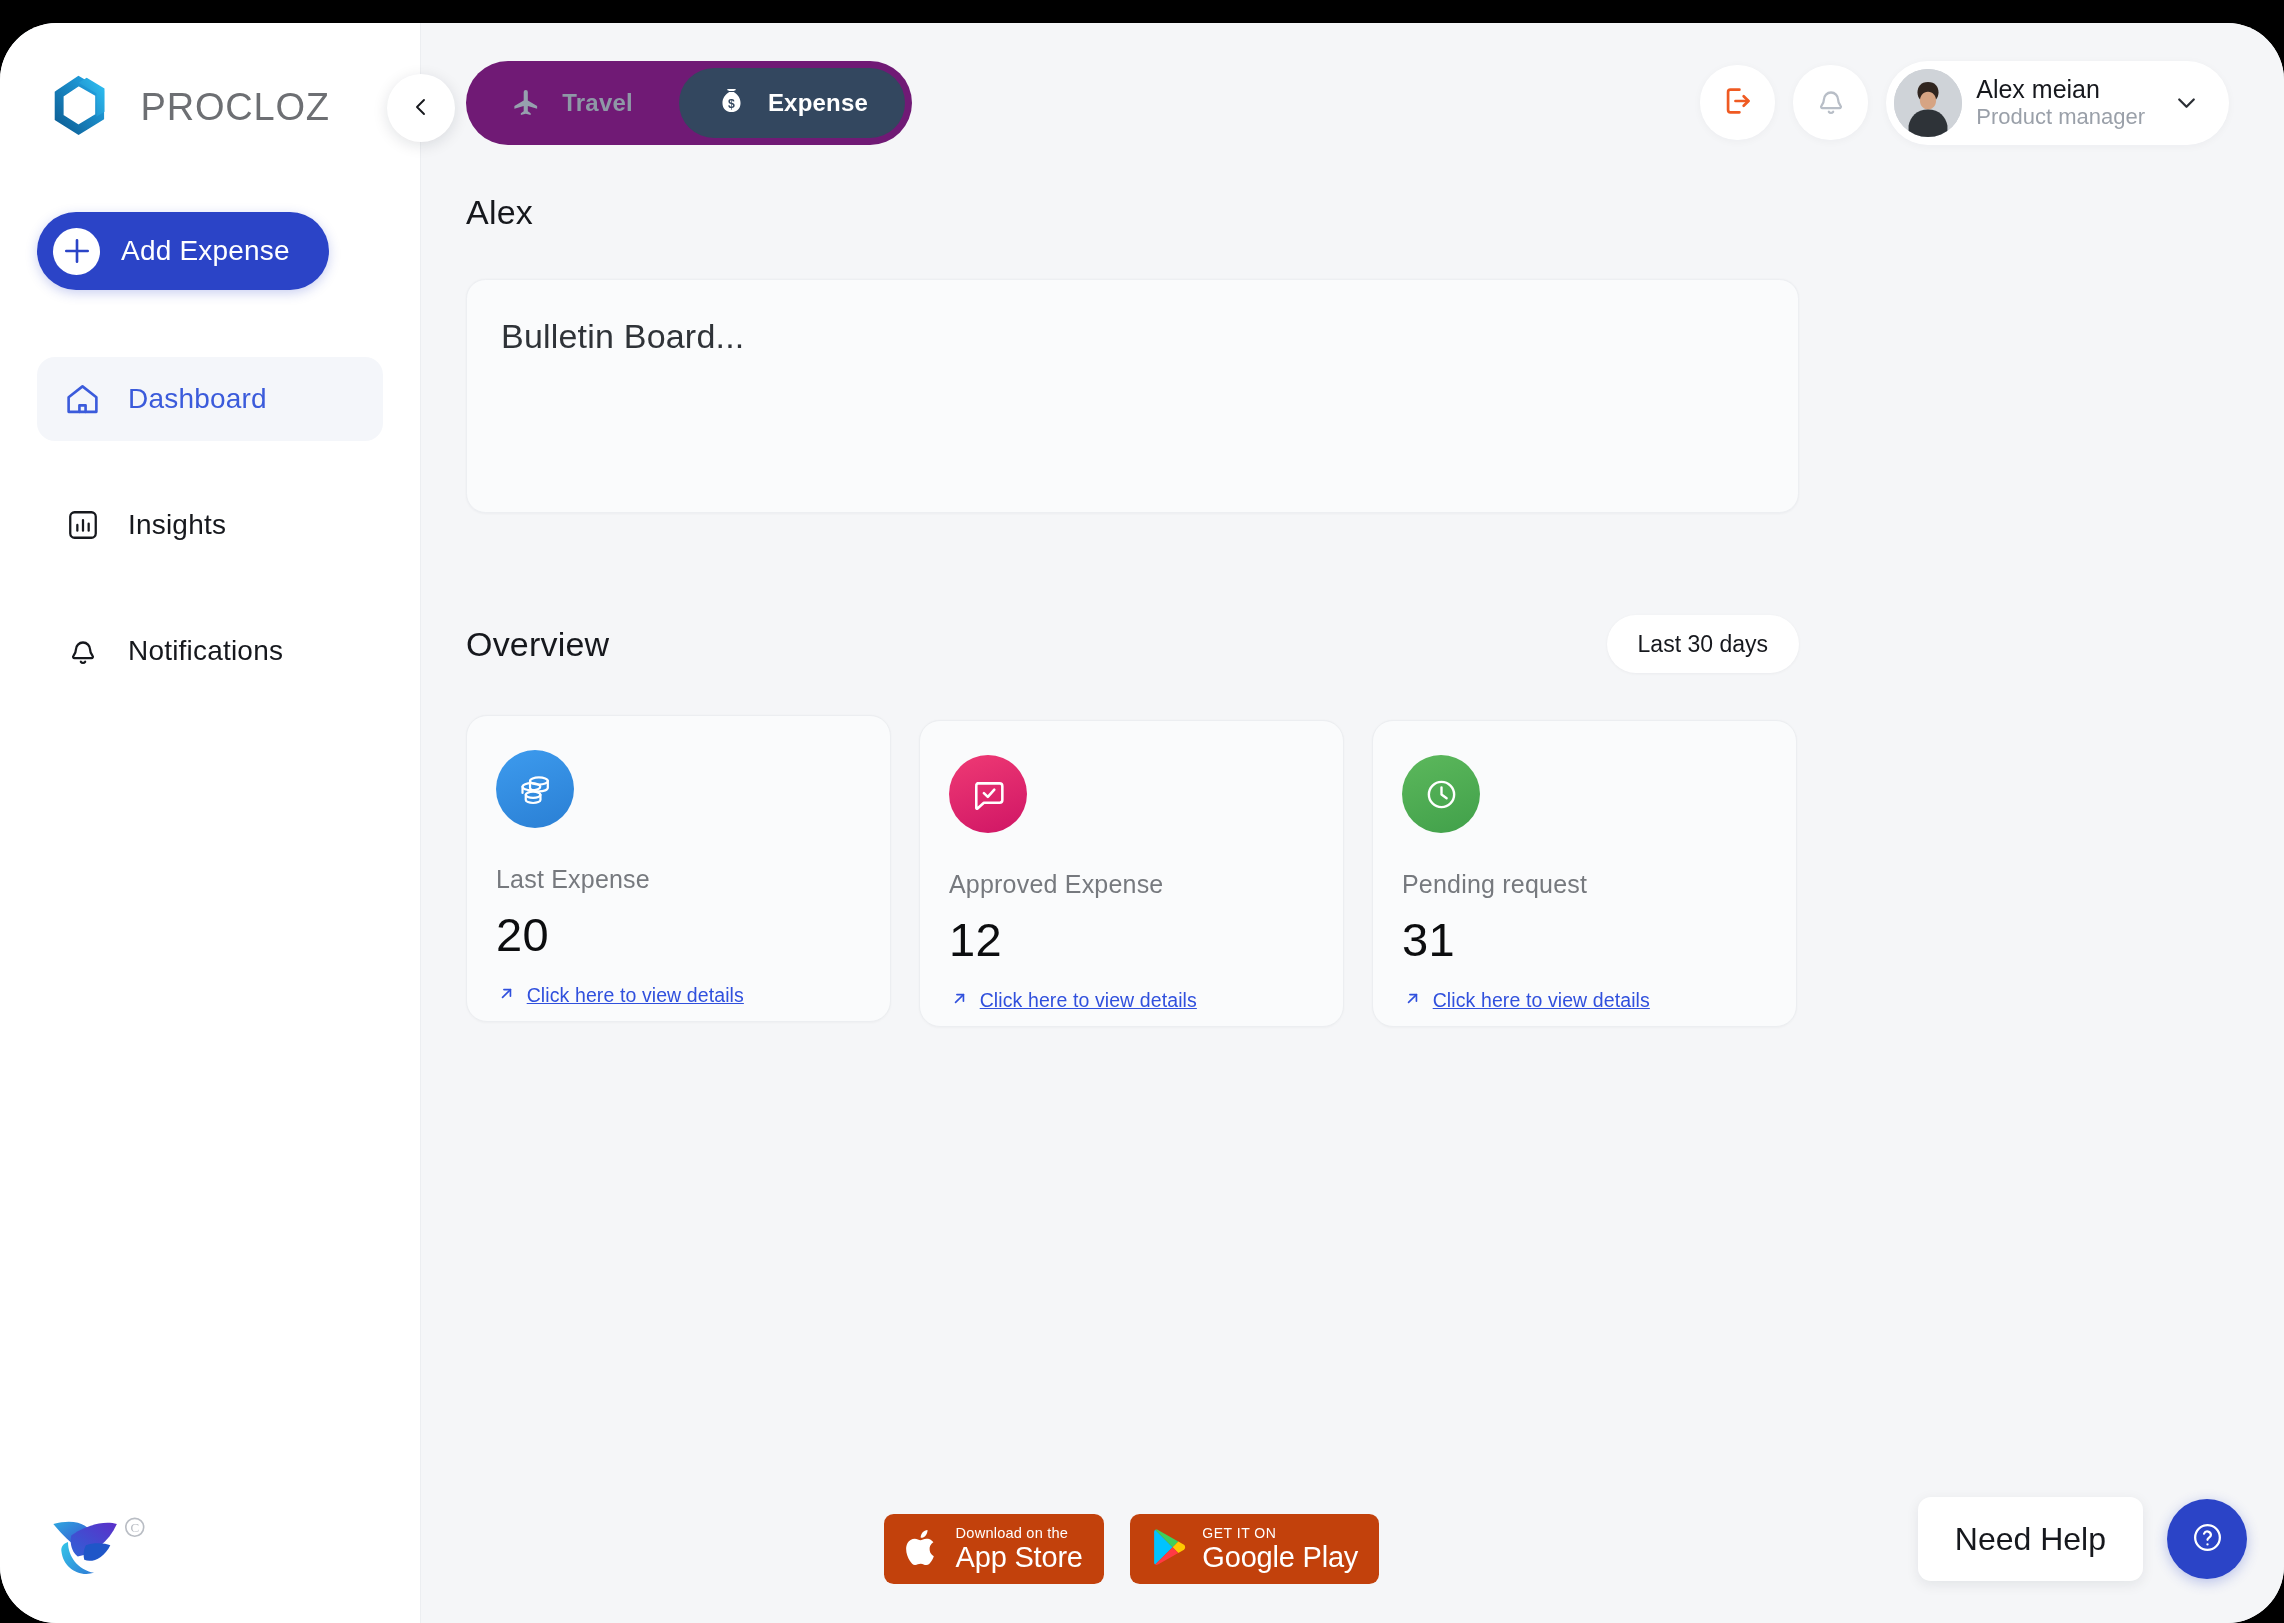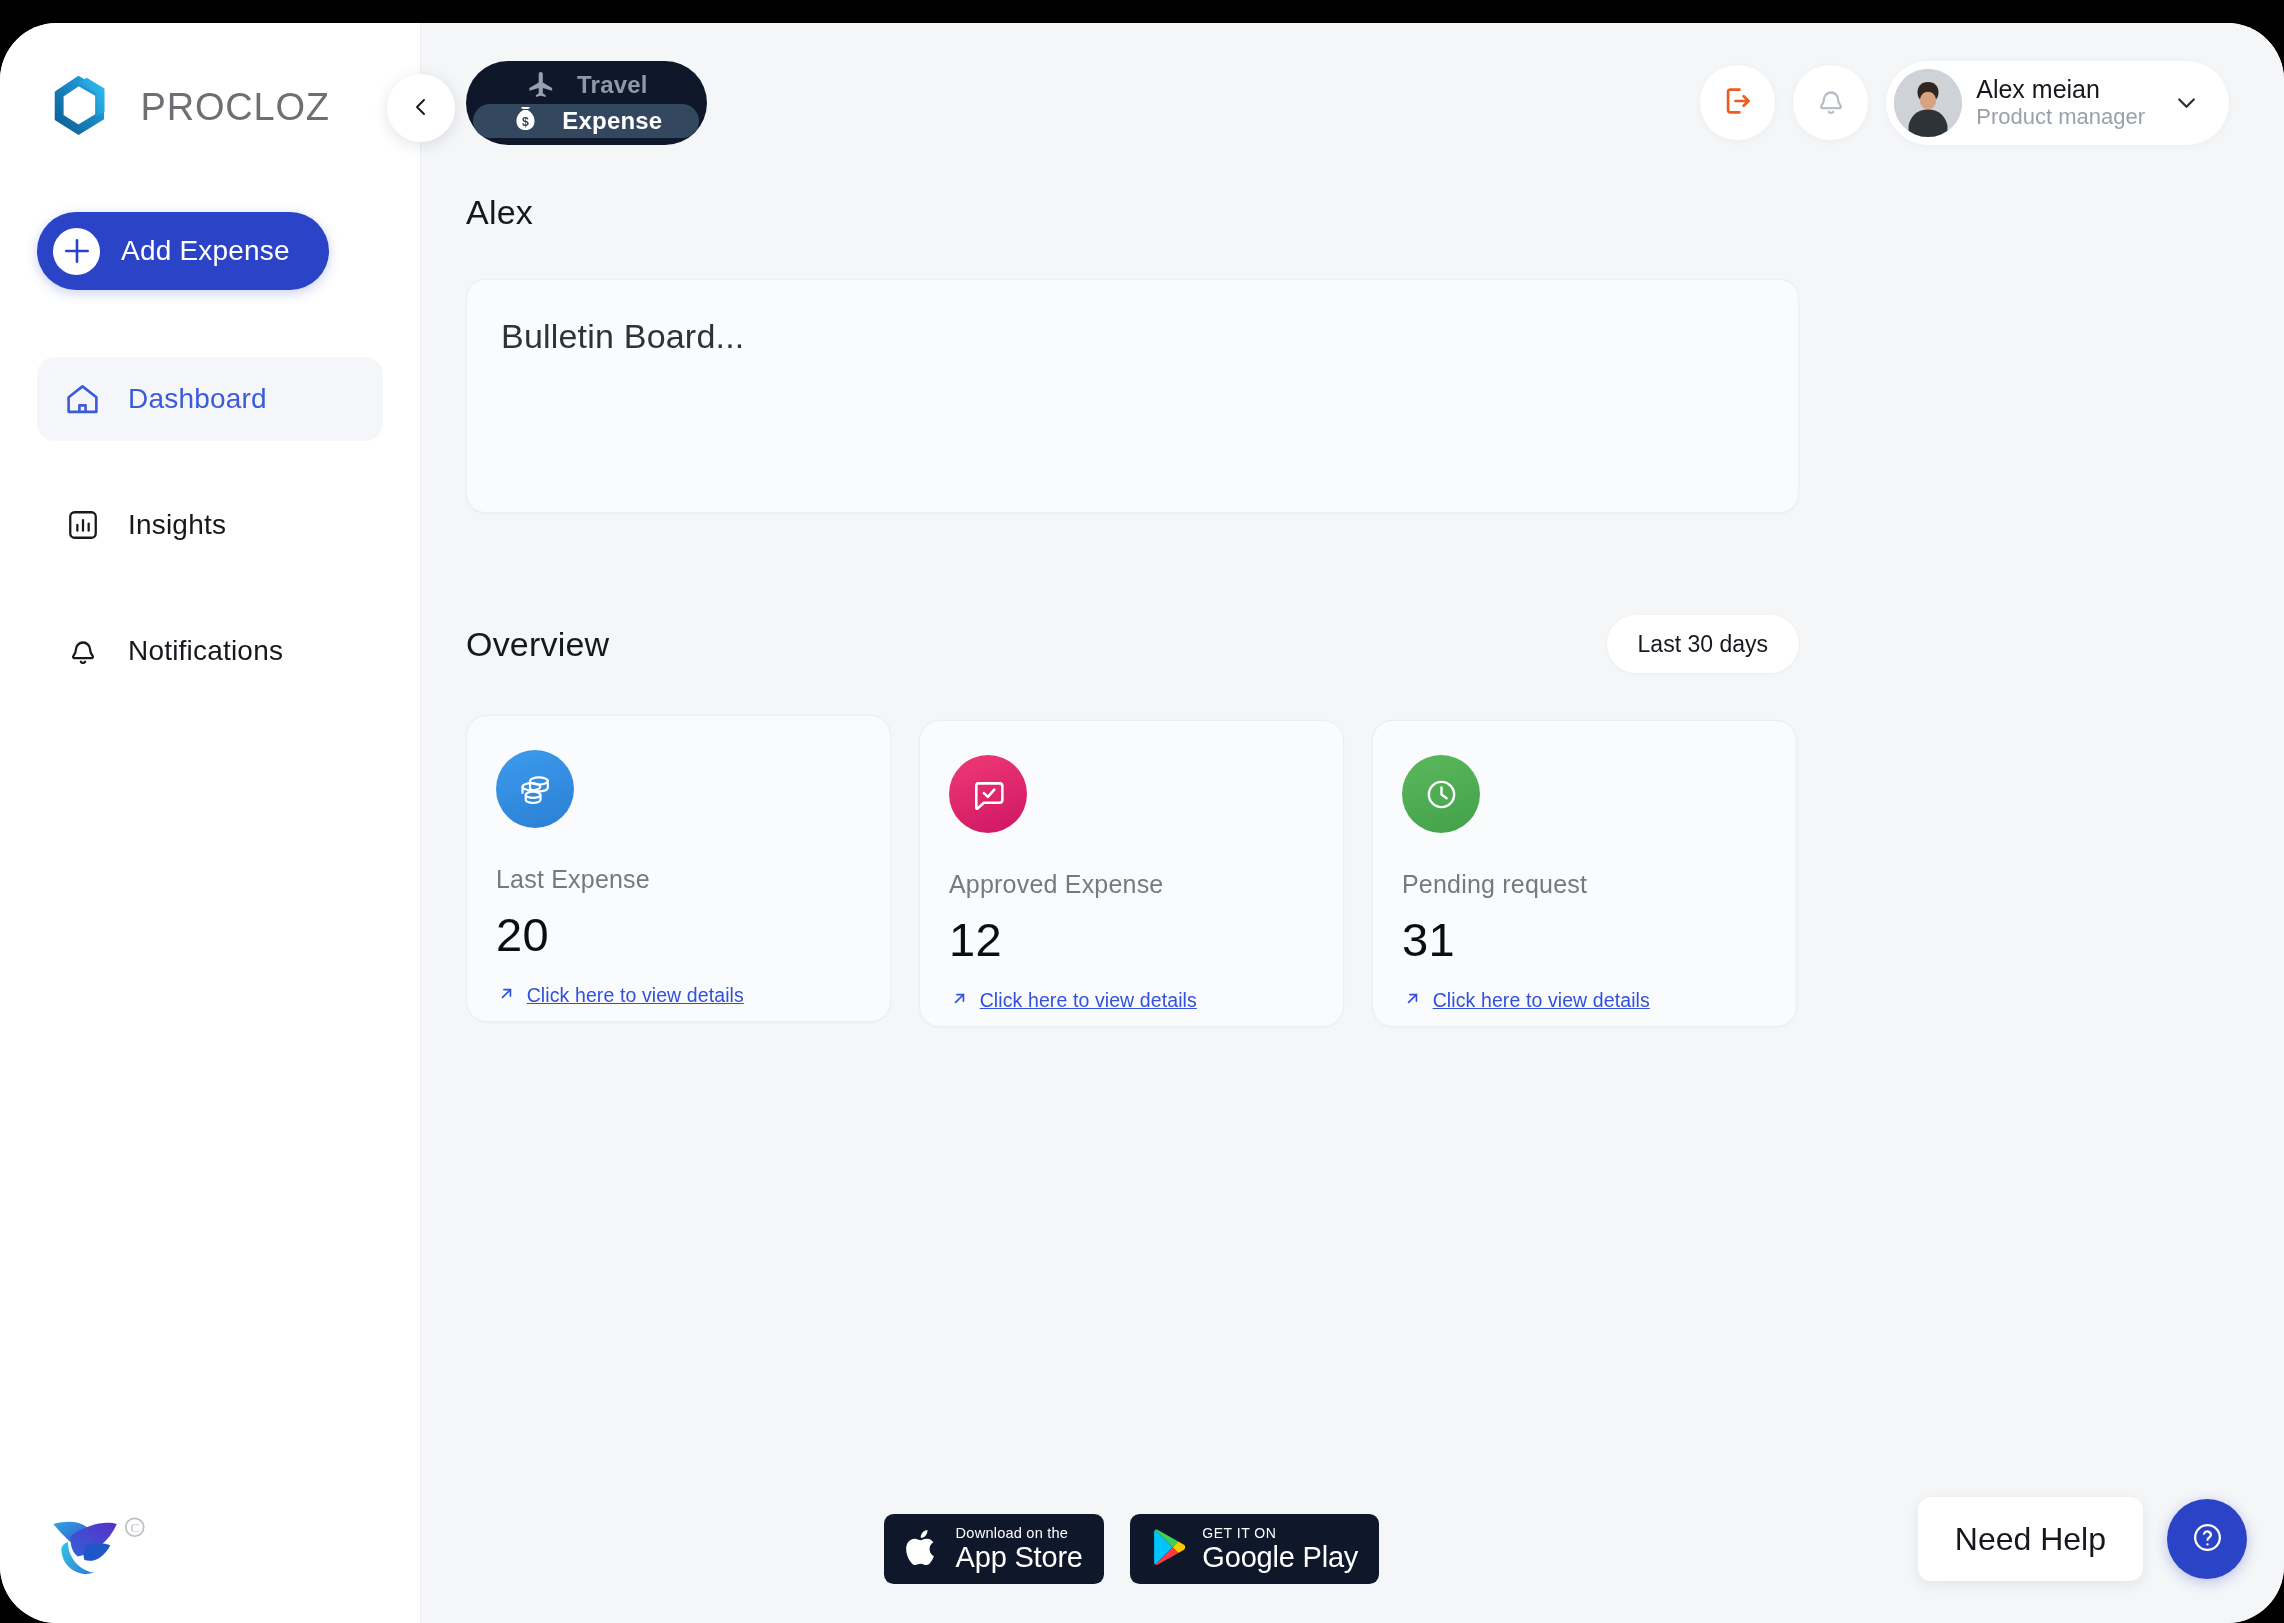--- a/index.html
+++ b/index.html
@@ -125,26 +125,25 @@
     height: 159px;
     display: flex;
     align-items: center;
     padding: 0 55px 0 45px;
     position: relative;
   }
 
   .seg-tabs {
     display: flex;
     align-items: center;
-    background: #0f172a;
+    background: #701a75;
     border-radius: 42px;
     padding: 7.3px;
     height: 84px;
-    gap: 2px;
-    flex-direction: column;
+    gap: 9px;
   }
   .seg-tab {
     height: 70px;
     border-radius: 37px;
     display: flex;
     align-items: center;
     gap: 21px;
     padding: 0 37px;
     cursor: pointer;
     background: transparent;
@@ -298,21 +297,21 @@
   
   .store-badges {
     position: absolute;
     left: 463px;
     bottom: 39px;
     display: flex;
     gap: 26px;
   }
   .badge {
     height: 70px;
-    background: #0f172a;
+    background: #c2410c;
     border-radius: 9.7px;
     display: flex;
     align-items: center;
     gap: 14.6px;
     padding: 0 21px;
     cursor: pointer;
   }
   .badge-text { display: flex; flex-direction: column; line-height: 1; color: #ffffff; }
   .badge-small { font-size: 14.6px; letter-spacing: 0.2px; margin-bottom: 3.2px; }
   .badge-big { font-size: 29px; font-weight: 400; letter-spacing: -0.2px; }

